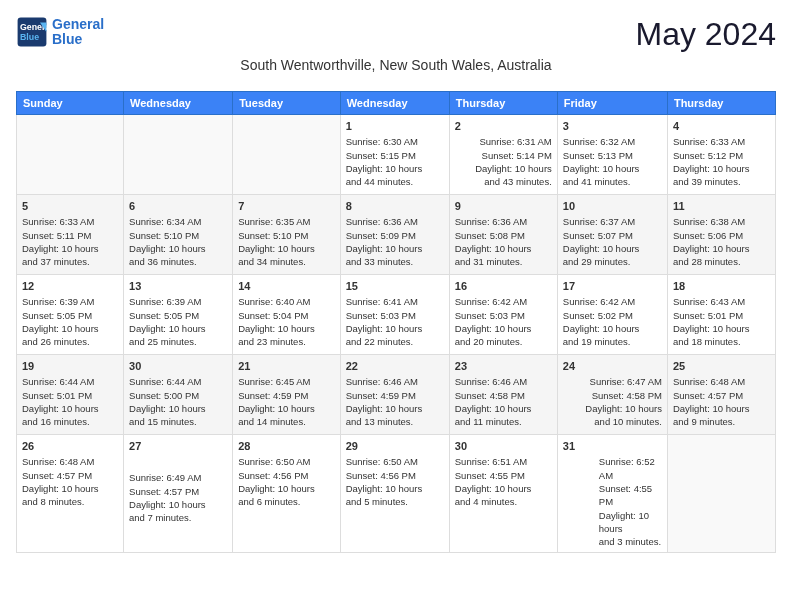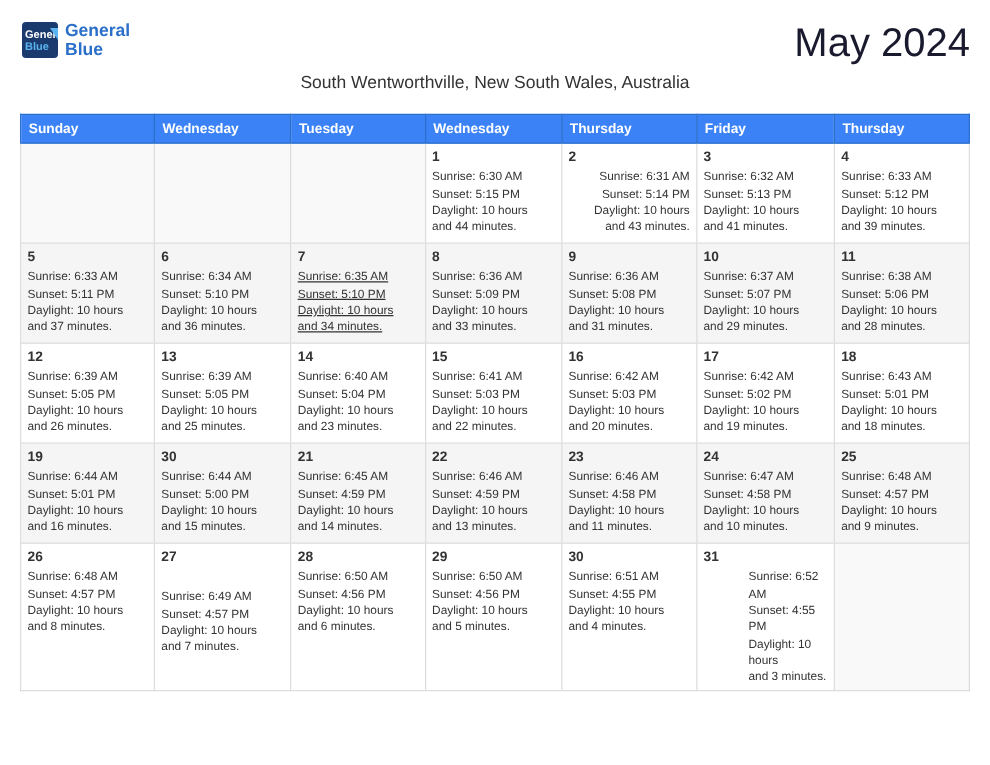--- a/index.html
+++ b/index.html
@@ -175,21 +175,21 @@
         </td>
         <td>
           <span class="day-number">6</span>
           <div class="day-info" style="white-space: pre-line;">Sunrise: 6:34 AM
 Sunset: 5:10 PM
 Daylight: 10 hours
 and 36 minutes.</div>
         </td>
         <td>
           <span class="day-number">7</span>
-          <div class="day-info" style="white-space: pre-line; text-decoration: underline;">Sunrise: 6:35 AM
+          <div class="day-info" style="white-space: pre-line;">Sunrise: 6:35 AM
 Sunset: 5:10 PM
 Daylight: 10 hours
 and 34 minutes.</div>
         </td>
         <td>
           <span class="day-number">8</span>
           <div class="day-info" style="white-space: pre-line;">Sunrise: 6:36 AM
 Sunset: 5:09 PM
 Daylight: 10 hours
 and 33 minutes.</div>
@@ -298,21 +298,21 @@
         </td>
         <td>
           <span class="day-number">23</span>
           <div class="day-info" style="white-space: pre-line;">Sunrise: 6:46 AM
 Sunset: 4:58 PM
 Daylight: 10 hours
 and 11 minutes.</div>
         </td>
         <td>
           <span class="day-number">24</span>
-          <div class="day-info" style="white-space: pre-line;">Sunrise: 6:47 AM
+          <div class="day-info" style="white-space: pre-line; text-align: right;">Sunrise: 6:47 AM
 Sunset: 4:58 PM
 Daylight: 10 hours
 and 10 minutes.</div>
         </td>
         <td>
           <span class="day-number">25</span>
           <div class="day-info" style="white-space: pre-line;">Sunrise: 6:48 AM
 Sunset: 4:57 PM
 Daylight: 10 hours
 and 9 minutes.</div>

